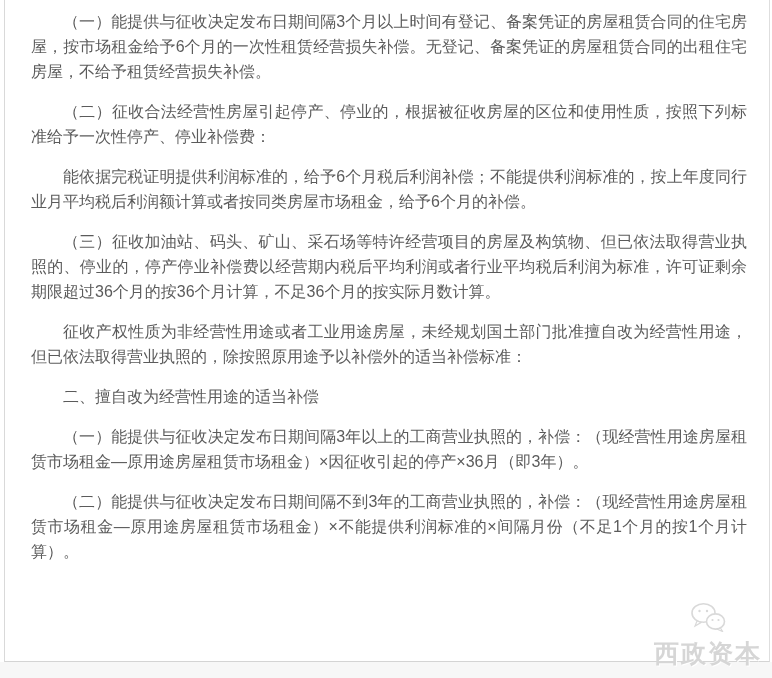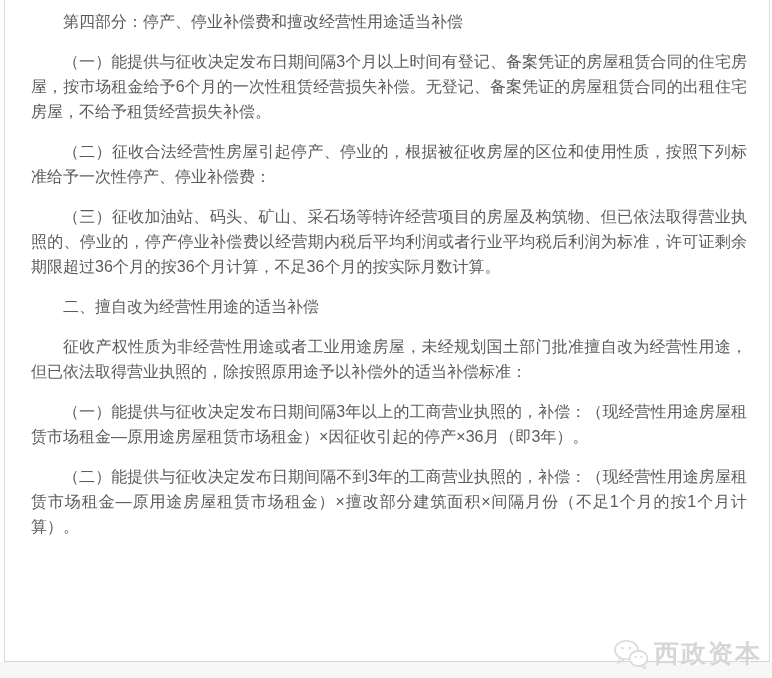--- a/index.html
+++ b/index.html
@@ -50,56 +50,57 @@
   }
   
   .watermark {
     position: absolute;
     right: 10px;
     bottom: 8px;
     display: flex;
     align-items: center;
     gap: 5px;
     user-select: none;
+    flex-direction: column;
   }
   .watermark-label {
     font-size: 25px;
     font-weight: bold;
     color: #d6d6d6;
     text-shadow: 1px 1px 0 #ffffff;
     letter-spacing: 2px;
   }
   .watermark-logo {
     width: 36px;
     height: 30px;
     display: block;
   }
 </style>
 </head>
 <body>
 
 <div class="doc-box">
 
-  <div class="para first">第四部分：停产、停业补偿费和擅改经营性用途适当补偿</div>
 
 
   <div class="para">（一）能提供与征收决定发布日期间隔3个月以上时间有登记、备案凭证的房屋租赁合同的住宅房屋，按市场租金给予6个月的一次性租赁经营损失补偿。无登记、备案凭证的房屋租赁合同的出租住宅房屋，不给予租赁经营损失补偿。</div>
 
   <div class="para">（二）征收合法经营性房屋引起停产、停业的，根据被征收房屋的区位和使用性质，按照下列标准给予一次性停产、停业补偿费：</div>
 
+  <div class="para">能依据完税证明提供利润标准的，给予6个月税后利润补偿；不能提供利润标准的，按上年度同行业月平均税后利润额计算或者按同类房屋市场租金，给予6个月的补偿。</div>
 
   <div class="para">（三）征收加油站、码头、矿山、采石场等特许经营项目的房屋及构筑物、但已依法取得营业执照的、停业的，停产停业补偿费以经营期内税后平均利润或者行业平均税后利润为标准，许可证剩余期限超过36个月的按36个月计算，不足36个月的按实际月数计算。</div>
 
+  <div class="para">征收产权性质为非经营性用途或者工业用途房屋，未经规划国土部门批准擅自改为经营性用途，但已依法取得营业执照的，除按照原用途予以补偿外的适当补偿标准：</div>
+
   <div class="para">二、擅自改为经营性用途的适当补偿</div>
-
-  <div class="para">征收产权性质为非经营性用途或者工业用途房屋，未经规划国土部门批准擅自改为经营性用途，但已依法取得营业执照的，除按照原用途予以补偿外的适当补偿标准：</div>
 
   <div class="para">（一）能提供与征收决定发布日期间隔3年以上的工商营业执照的，补偿：（现经营性用途房屋租赁市场租金—原用途房屋租赁市场租金）×因征收引起的停产×36月（即3年）。</div>
 
-  <div class="para">（二）能提供与征收决定发布日期间隔不到3年的工商营业执照的，补偿：（现经营性用途房屋租赁市场租金—原用途房屋租赁市场租金）×擅改部分建筑面积×间隔月份（不足1个月的按1个月计算）。</div>
+  <div class="para">（二）能提供与征收决定发布日期间隔不到3年的工商营业执照的，补偿：（现经营性用途房屋租赁市场租金—原用途房屋租赁市场租金）×不能提供利润标准的×间隔月份（不足1个月的按1个月计算）。</div>
 
 </div>
 
 <div class="outer-strip"></div>
 
 <div class="watermark">
   <svg class="watermark-logo" viewBox="0 0 36 30" fill="none" xmlns="http://www.w3.org/2000/svg">
 
     <ellipse cx="13.5" cy="11" rx="11.5" ry="9.2" stroke="#d9d9d9" stroke-width="1.6" fill="#ffffff"></ellipse>
     <path d="M7 19 L5 24 L11 20.5 Z" stroke="#d9d9d9" stroke-width="1.2" fill="#ffffff"></path>

